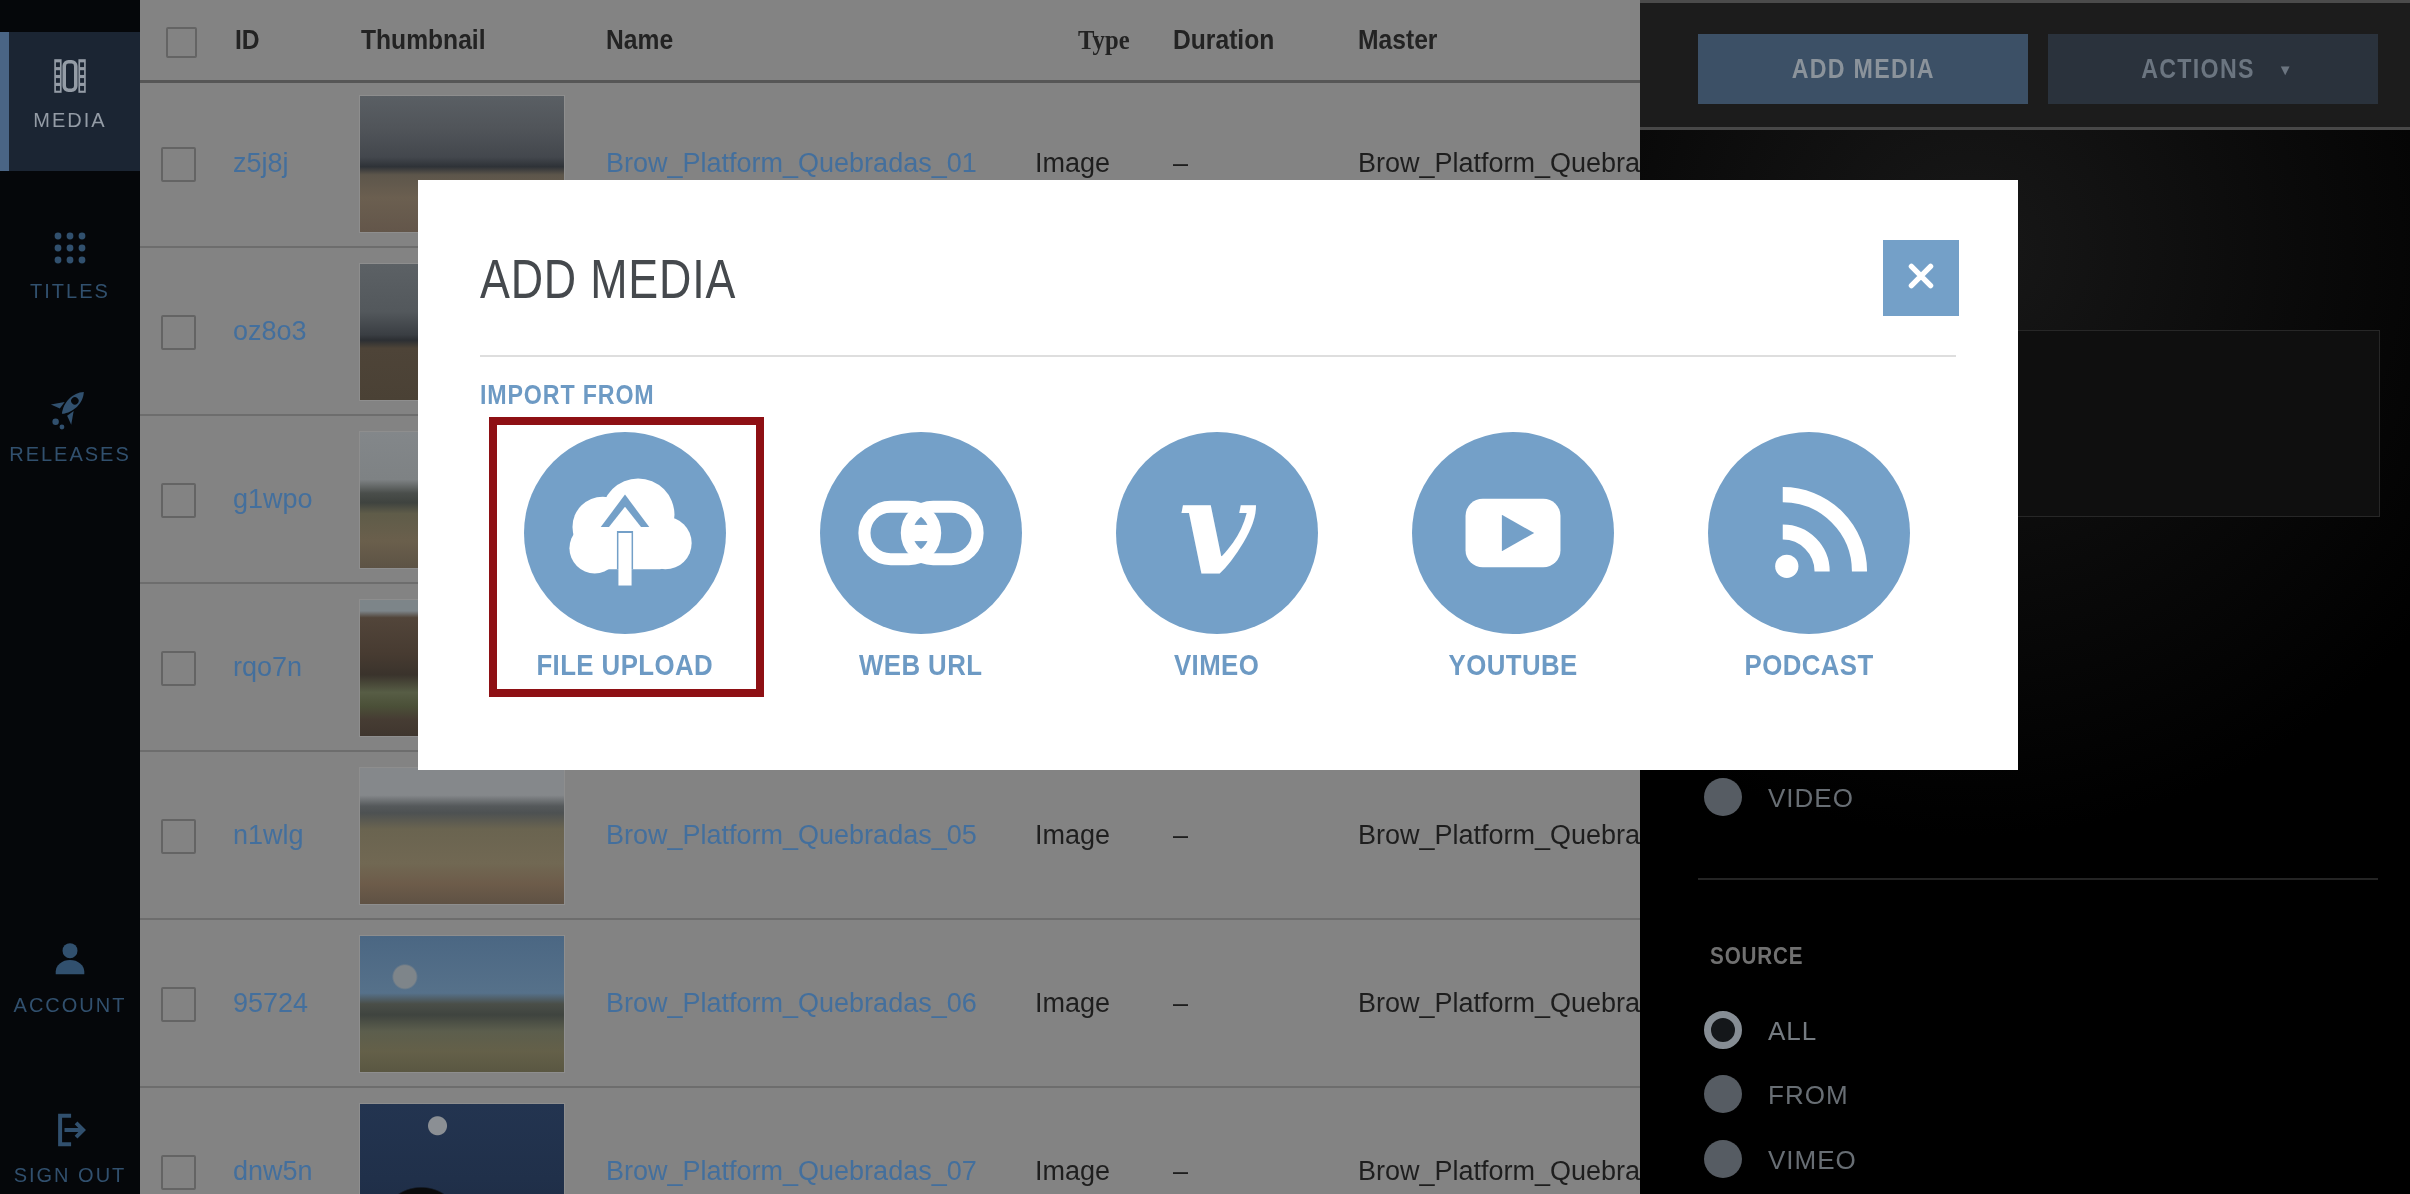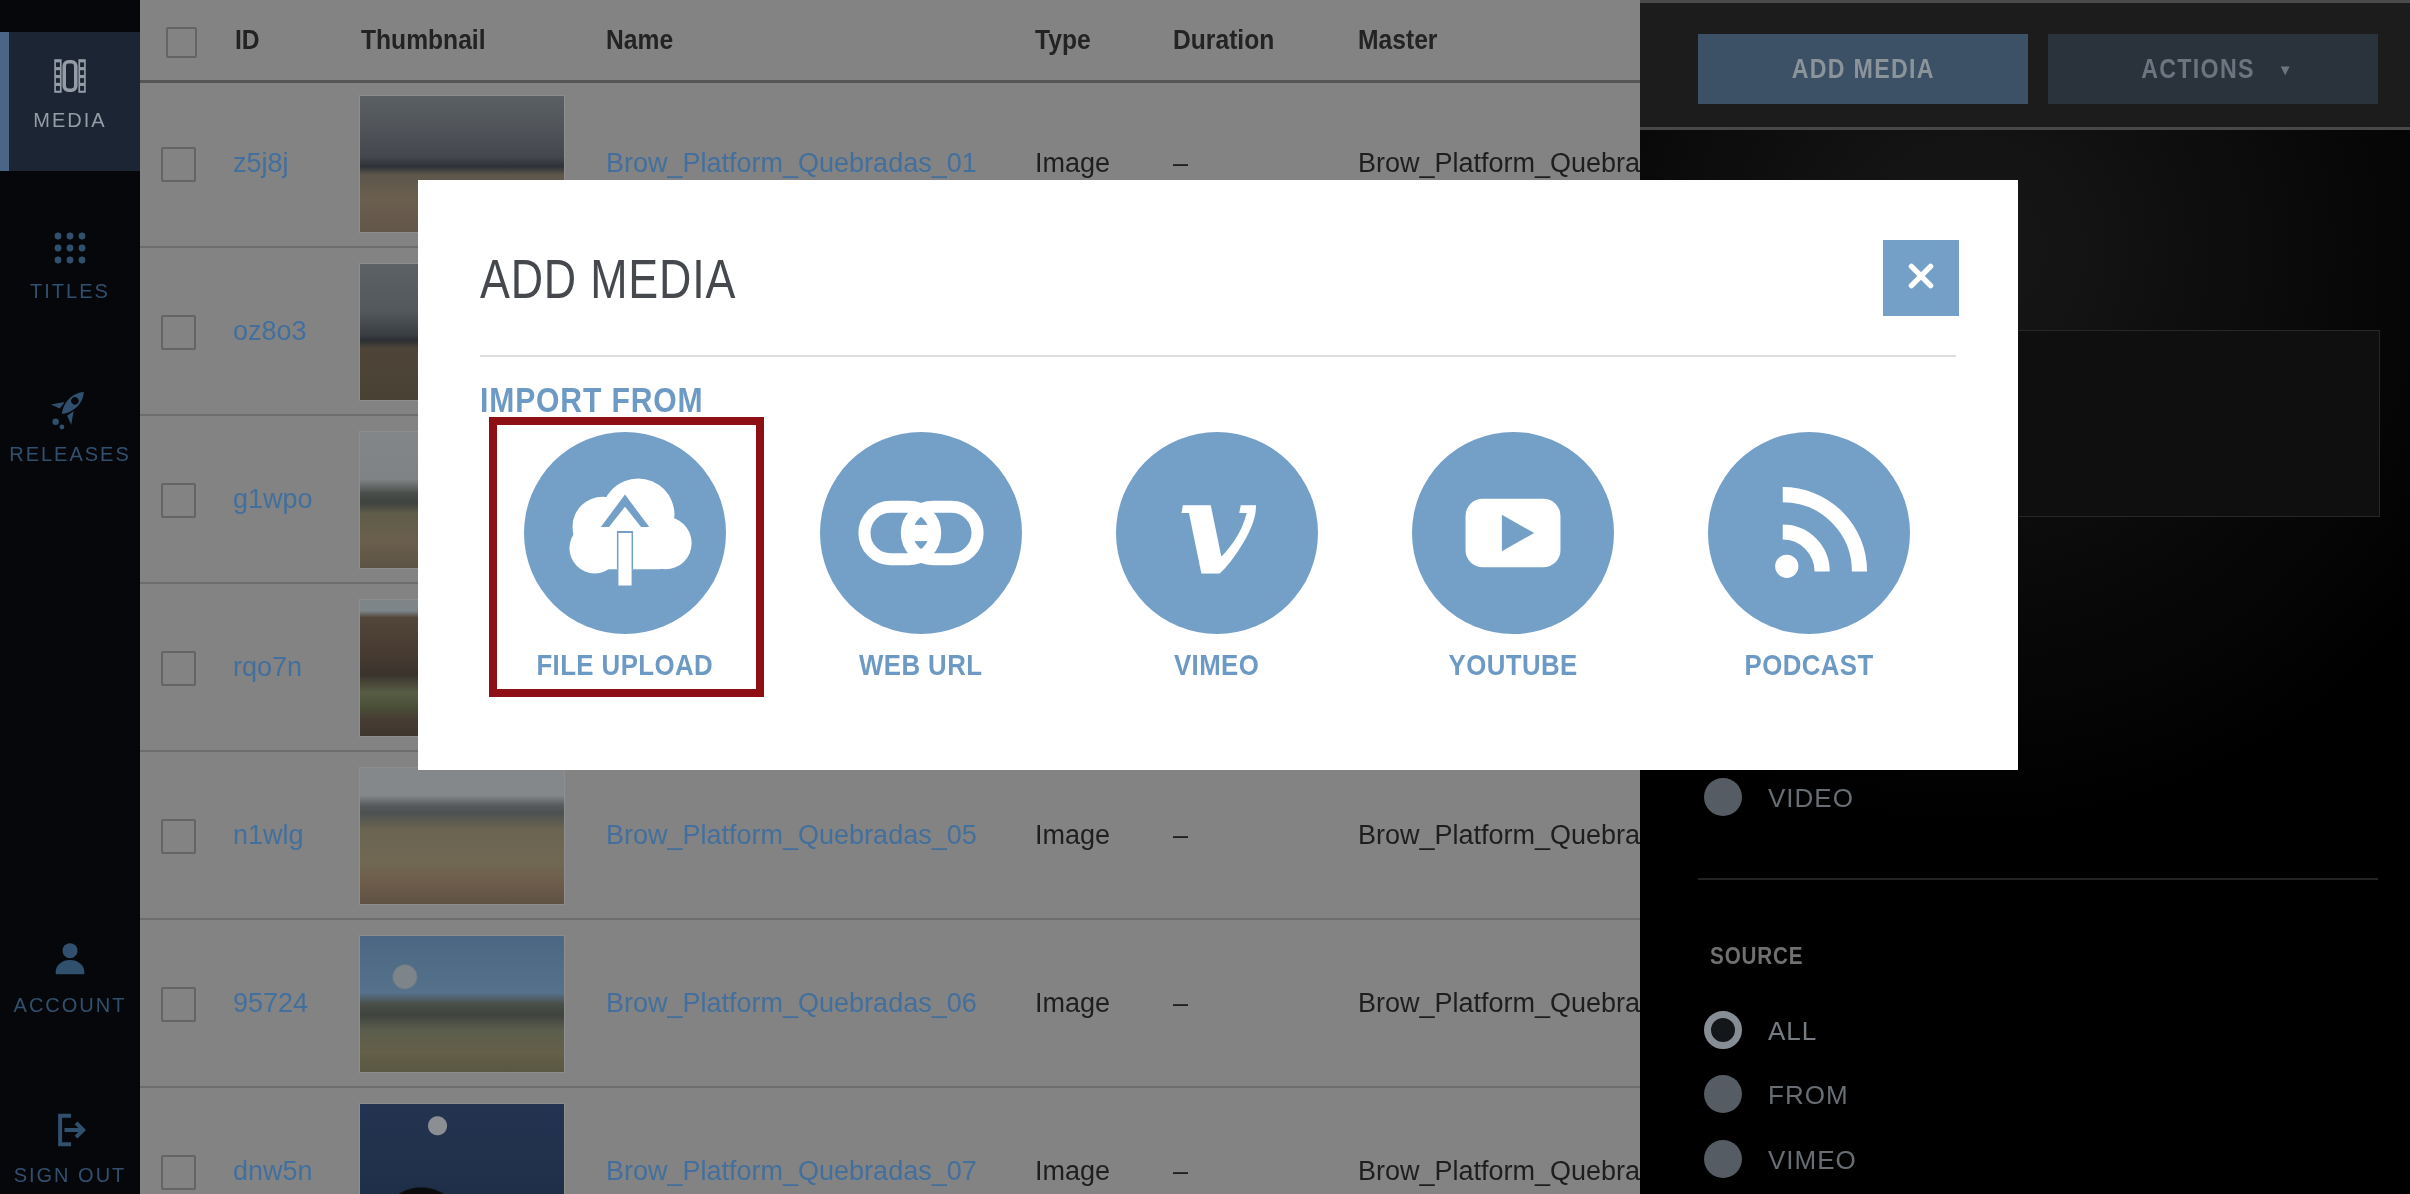--- a/index.html
+++ b/index.html
@@ -64,21 +64,21 @@
   .rlabel{position:absolute;font-size:26px;letter-spacing:1px;color:#686e74;white-space:nowrap;cursor:pointer;}
   #source-heading{position:absolute;left:70px;top:812px;font-weight:bold;font-size:24px;letter-spacing:1px;color:#707070;}
 
   
   #modal{left:418px;top:180px;width:1600px;height:590px;background:#ffffff;z-index:10;}
   #modal-title{position:absolute;left:62px;top:66px;font-size:56px;color:#45494d;letter-spacing:1px;}
   #modal-title .cond{transform:scaleX(.8);}
   #modal-close{position:absolute;left:1465px;top:60px;width:76px;height:76px;background:#74a0c8;
      display:flex;align-items:center;justify-content:center;cursor:pointer;}
   #modal-divider{position:absolute;left:62px;top:175px;width:1476px;height:2px;background:#dedede;}
-  #import-from{position:absolute;left:62px;top:200px;font-weight:bold;font-size:35px;letter-spacing:1px;color:#6d9ac4;}
+  #import-from{position:absolute;left:62px;top:200px;font-weight:bold;font-size:27px;letter-spacing:1px;color:#6d9ac4;}
   .opt-circle{position:absolute;top:252px;width:202px;height:202px;border-radius:50%;background:#74a0c8;cursor:pointer;}
   .opt-label{position:absolute;top:468px;width:300px;text-align:center;font-weight:bold;font-size:30px;
      color:#6d9ac4;letter-spacing:.5px;cursor:pointer;}
   #hl-box{position:absolute;left:71px;top:237px;width:275px;height:280px;border:8px solid #8e1014;box-sizing:border-box;}
 </style>
 </head>
 <body>
 
 <div id="sidebar" class="abs">
   <div class="side-active-bg"></div>
@@ -161,21 +161,21 @@
     <span class="side-label">SIGN OUT</span>
   </div>
 </div>
 
 <div id="table-region" class="abs">
   <div id="thead">
     <span class="cbx" style="left:26px;top:27px;width:27px;height:27px;"></span>
     <span class="th" style="left:95px;"><span class="cond">ID</span></span>
     <span class="th" style="left:221px;"><span class="cond">Thumbnail</span></span>
     <span class="th" style="left:466px;"><span class="cond">Name</span></span>
-    <span class="th" style="left:895px;"><span class="cond">Type</span></span>
+    <span class="th" style="left:938px;font-family:Liberation Serif, serif;"><span class="cond">Type</span></span>
     <span class="th" style="left:1033px;"><span class="cond">Duration</span></span>
     <span class="th" style="left:1218px;"><span class="cond">Master</span></span>
   </div>
 
   <div id="rows">
 
   <div class="row">
         <span class="cbx" style="left:21px;top:67px;width:31px;height:31px;"></span>
         <span class="cell link" style="left:93px;">z5j8j</span>
         <span class="thumb t1"></span>

